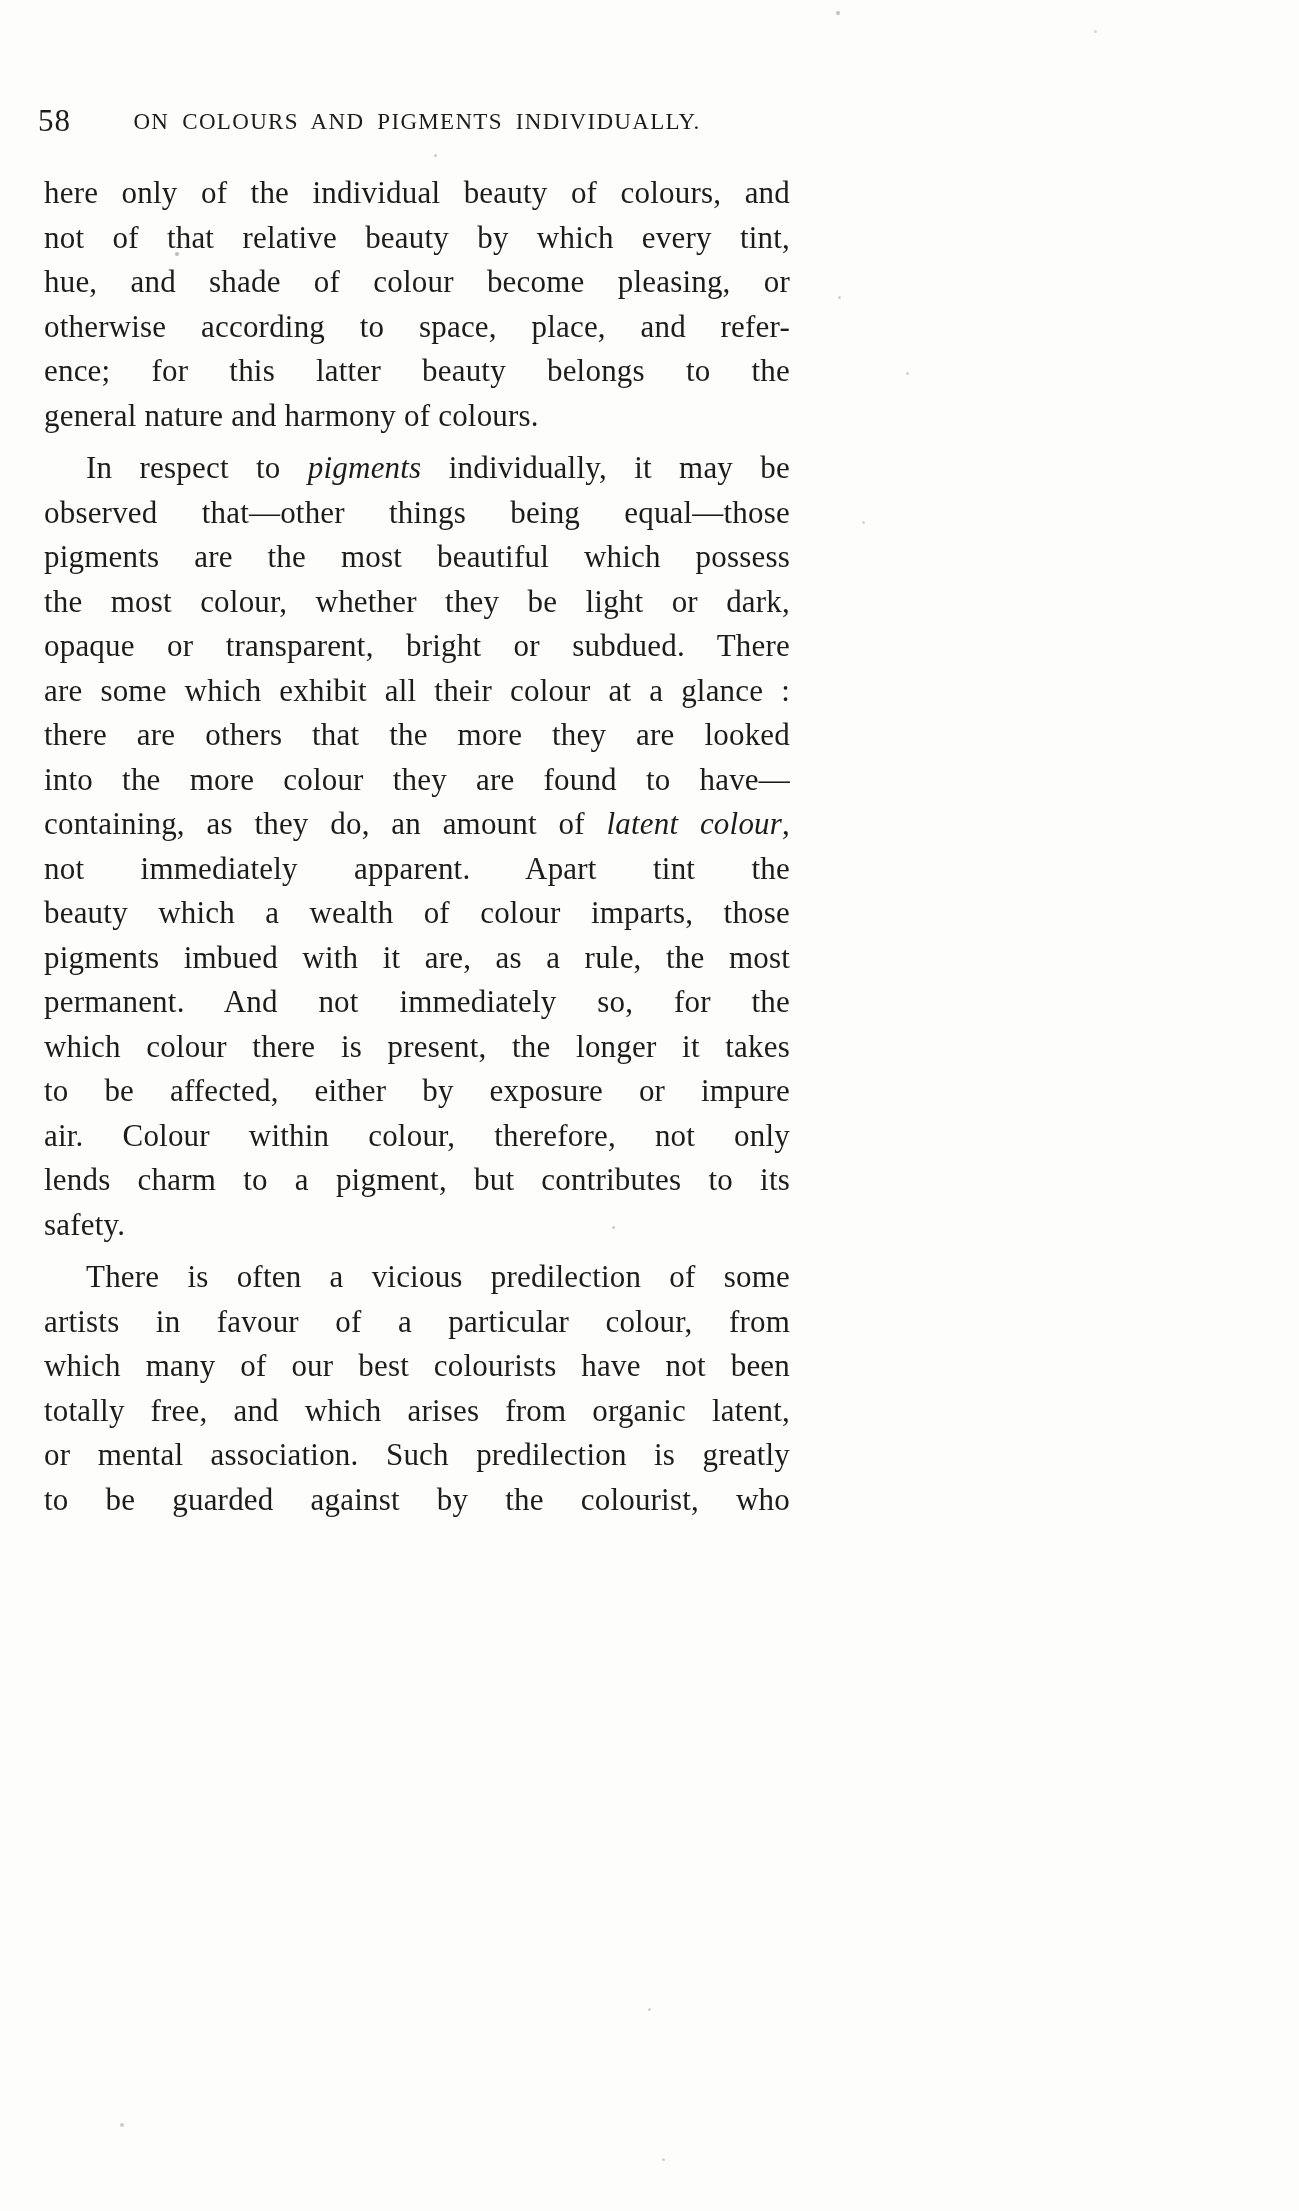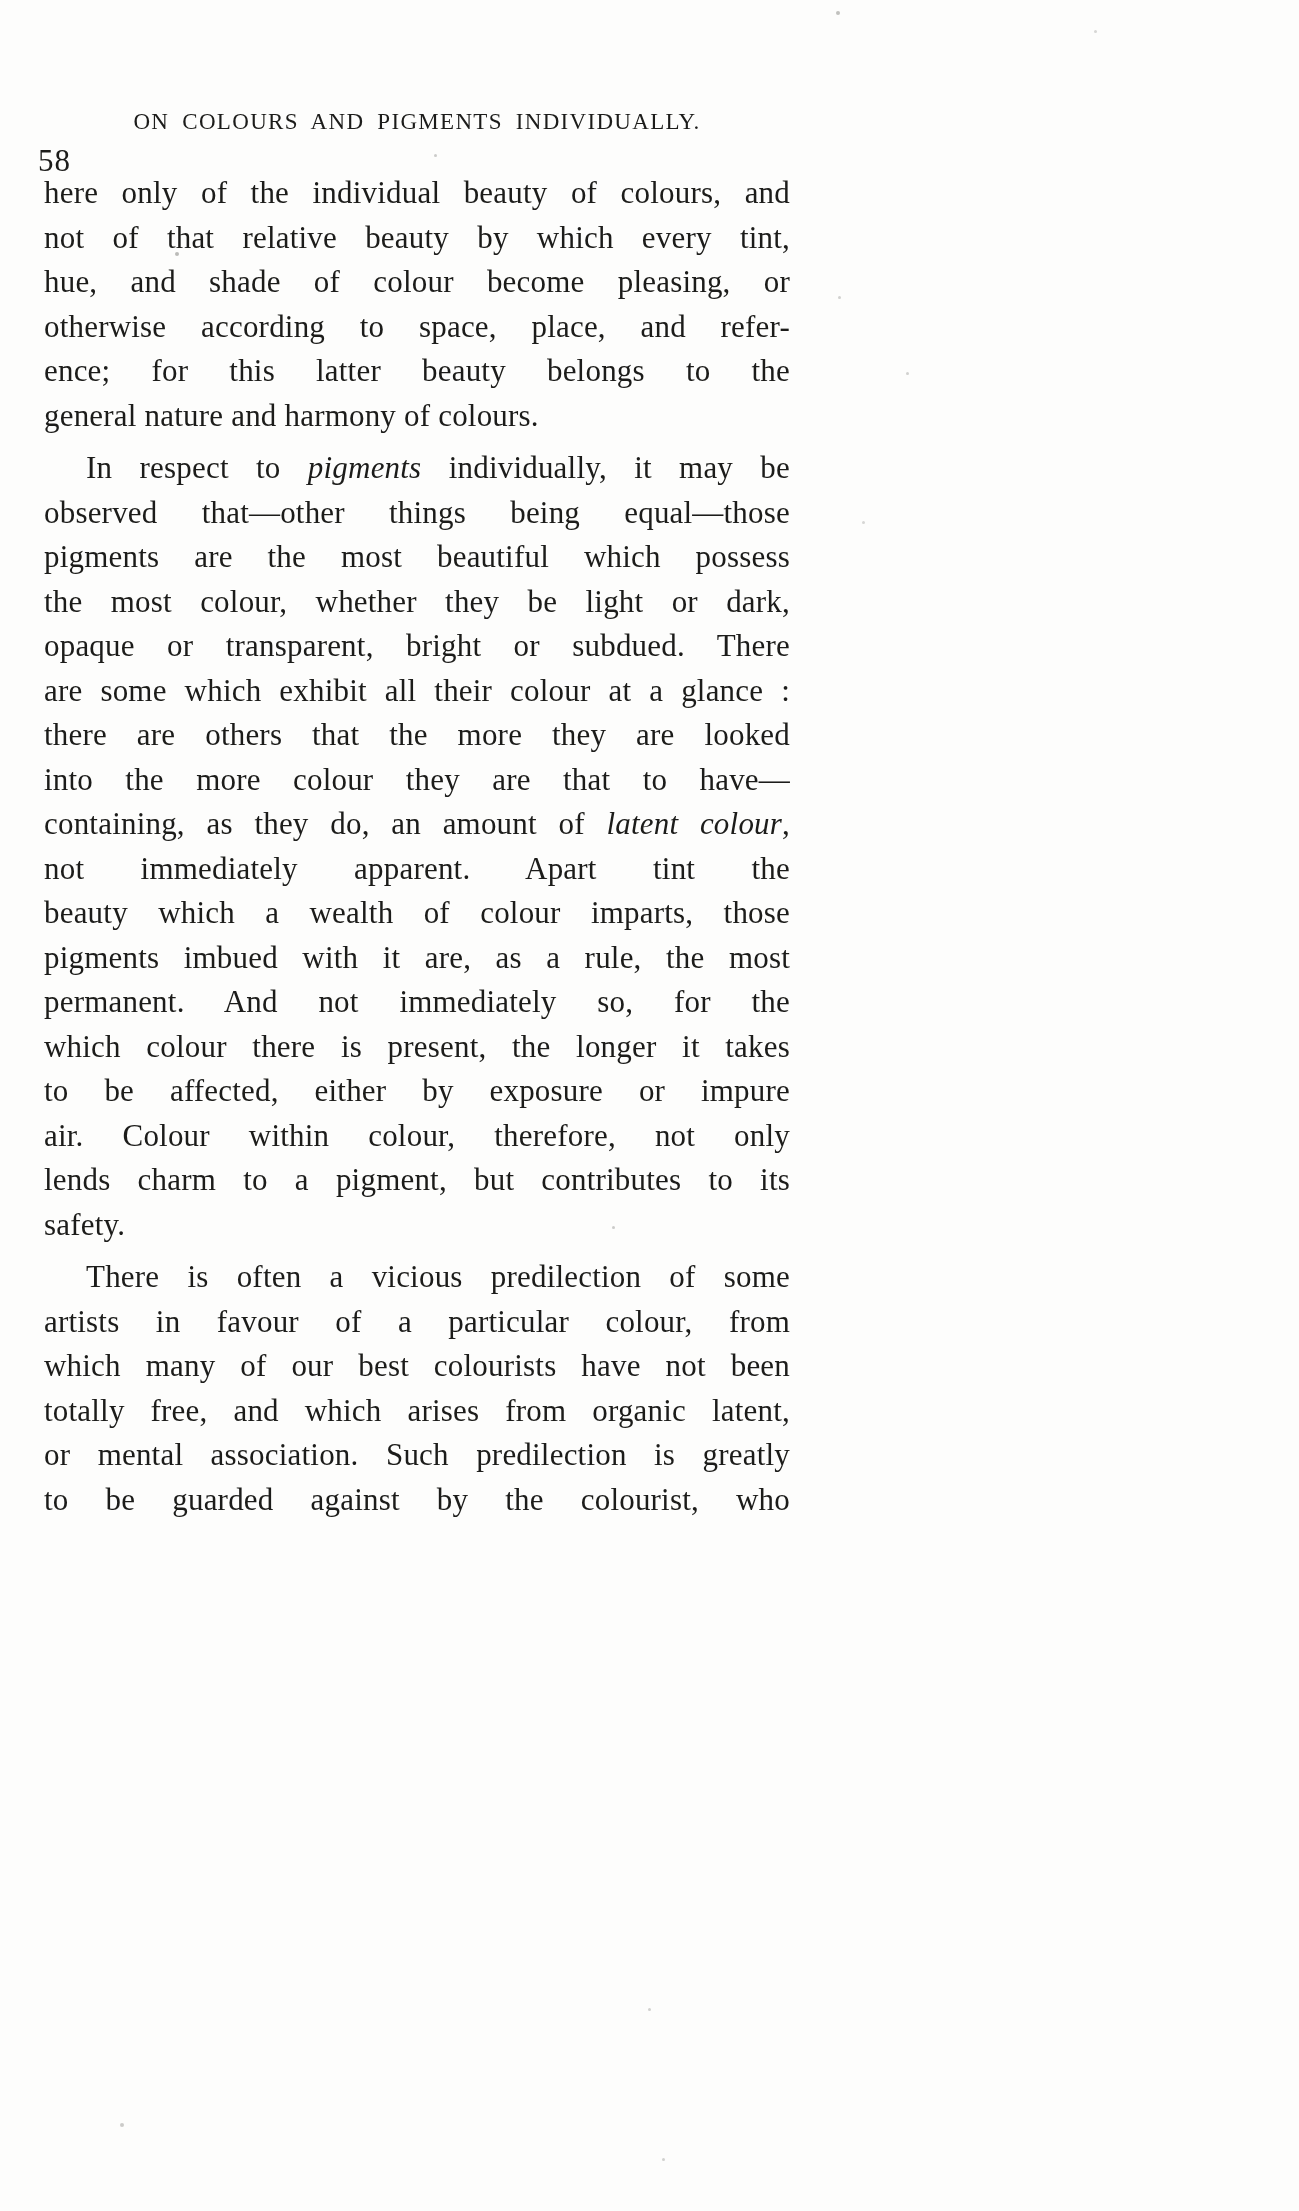--- a/index.html
+++ b/index.html
@@ -27,21 +27,20 @@
     left: 36px;
     width: 762px;
     height: 44px;
   }
   .page-number {
     position: absolute;
     left: 2px;
     top: 0;
     font-size: 31px;
     letter-spacing: 1px;
-    margin-top: 40px;
   }
   .running-head {
     display: block;
     text-align: center;
     font-size: 23px;
     letter-spacing: 1.3px;
     word-spacing: 6px;
     padding-top: 6px;
     font-family: Liberation Serif, serif;
   }
@@ -89,21 +88,21 @@
         <div class="line last"><span>general nature and harmony of colours.</span></div>
       </div>
       <div class="para">
         <div class="line indent"><span>In respect to </span><span class="it">pigments</span><span> individually, it may be</span></div>
         <div class="line"><span>observed that—other things being equal—those</span></div>
         <div class="line"><span>pigments are the most beautiful which possess</span></div>
         <div class="line"><span>the most colour, whether they be light or dark,</span></div>
         <div class="line"><span>opaque or transparent, bright or subdued. There</span></div>
         <div class="line"><span>are some which exhibit all their colour at a glance :</span></div>
         <div class="line"><span>there are others that the more they are looked</span></div>
-        <div class="line"><span>into the more colour they are that to have—</span></div>
+        <div class="line"><span>into the more colour they are found to have—</span></div>
         <div class="line"><span>containing, as they do, an amount of </span><span class="it">latent colour</span><span>,</span></div>
         <div class="line"><span>not immediately apparent. Apart tint the</span></div>
         <div class="line"><span>beauty which a wealth of colour imparts, those</span></div>
         <div class="line"><span>pigments imbued with it are, as a rule, the most</span></div>
         <div class="line"><span>permanent. And not immediately so, for the</span></div>
         <div class="line"><span>which colour there is present, the longer it takes</span></div>
         <div class="line"><span>to be affected, either by exposure or impure</span></div>
         <div class="line"><span>air. Colour within colour, therefore, not only</span></div>
         <div class="line"><span>lends charm to a pigment, but contributes to its</span></div>
         <div class="line last"><span>safety.</span></div>

